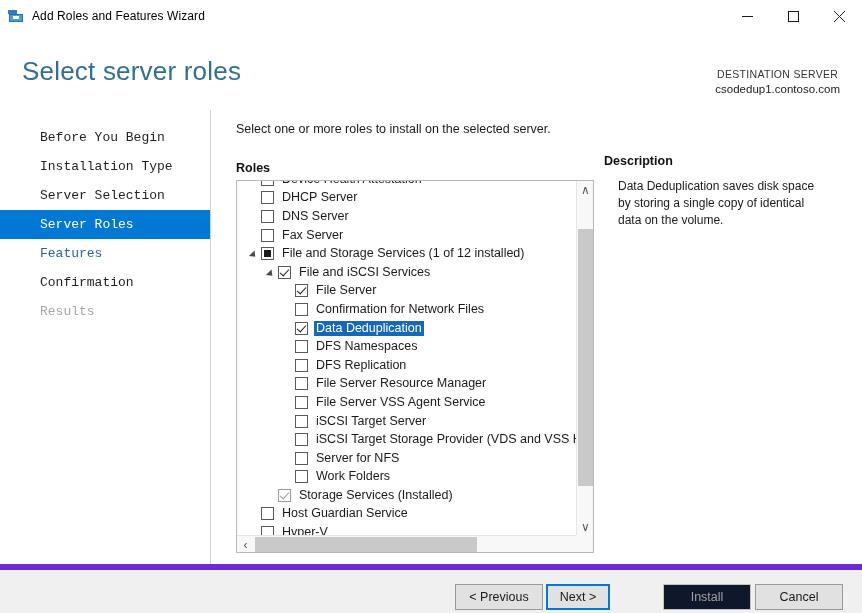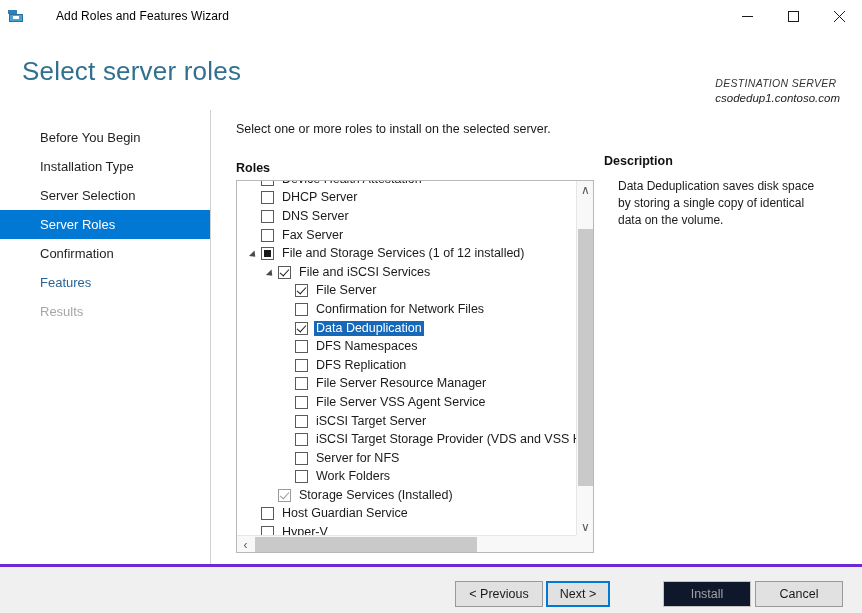--- a/index.html
+++ b/index.html
@@ -49,21 +49,20 @@
   .title-icon .ti-handle {
     position: absolute;
     left: 5px; top: 8px;
     width: 6px; height: 3px;
     background: #ffffff;
   }
   .titlebar-text {
     font-size: 12px;
     color: #000000;
     letter-spacing: 0.1px;
-    margin-left: 24px;
   }
   .win-controls {
     position: absolute;
     right: 0; top: 0;
     display: flex;
     height: 32px;
   }
   .win-btn {
     width: 46px; height: 32px;
     display: flex;
@@ -84,24 +83,23 @@
     position: absolute;
     left: 22px; top: 24px;
     font-size: 26px;
     font-weight: 400;
     color: #31708f;
     letter-spacing: 0.2px;
     white-space: nowrap;
   }
   .dest-block {
     position: absolute;
-    right: 22px; top: 44px;
-    text-align: left;
+    right: 22px; top: 35px;
+    text-align: center;
     line-height: 15px;
-    font-style: italic;
   }
   .dest-label {
     font-size: 10.5px;
     color: #333333;
     letter-spacing: 0.3px;
   }
   .dest-value {
     font-size: 11.5px;
     color: #222222;
   }
@@ -116,20 +114,21 @@
 
   
   .sidebar {
     position: absolute;
     left: 0; top: 0;
     width: 211px; height: 454px;
     background: #ffffff;
     border-right: 1px solid #d0d0d0;
     box-sizing: border-box;
     padding-top: 13px;
+    font-family: Liberation Mono, monospace;
   }
   .nav-item {
     height: 29px;
     line-height: 29px;
     padding-left: 40px;
     font-size: 13px;
     color: #1f1f1f;
     white-space: nowrap;
     box-sizing: border-box;
   }
@@ -320,21 +319,21 @@
     width: 17px; height: 17px;
     background: #f8f8f8;
   }
 
   
   .footer {
     position: absolute;
     left: 0; top: 564px;
     width: 862px; height: 49px;
     background: #f0f0f0;
-    border-top: 3px solid #6d28d9;
+    border-top: 6px solid #6d28d9;
     box-sizing: border-box;
   }
   .btn {
     position: absolute;
     top: 14px;
     height: 26px;
     font-family: "Liberation Sans", sans-serif;
     font-size: 12.5px;
     color: #1a1a1a;
     background: #e1e1e1;
@@ -396,22 +395,22 @@
   </div>
 </div>
 
 <div class="body-area">
 
   <div class="sidebar">
     <div class="nav-item">Before You Begin</div>
     <div class="nav-item">Installation Type</div>
     <div class="nav-item">Server Selection</div>
     <div class="nav-item selected">Server Roles</div>
+    <div class="nav-item link">Features</div>
     <div class="nav-item">Confirmation</div>
-    <div class="nav-item link">Features</div>
     <div class="nav-item disabled">Results</div>
   </div>
 
   <div class="main">
     <div class="instruction">Select one or more roles to install on the selected server.</div>
     <div class="col-label roles-label">Roles</div>
     <div class="col-label desc-label">Description</div>
     <div class="desc-text">Data Deduplication saves disk space by storing a single copy of identical data on the volume.</div>
 
     <div class="roles-box">

